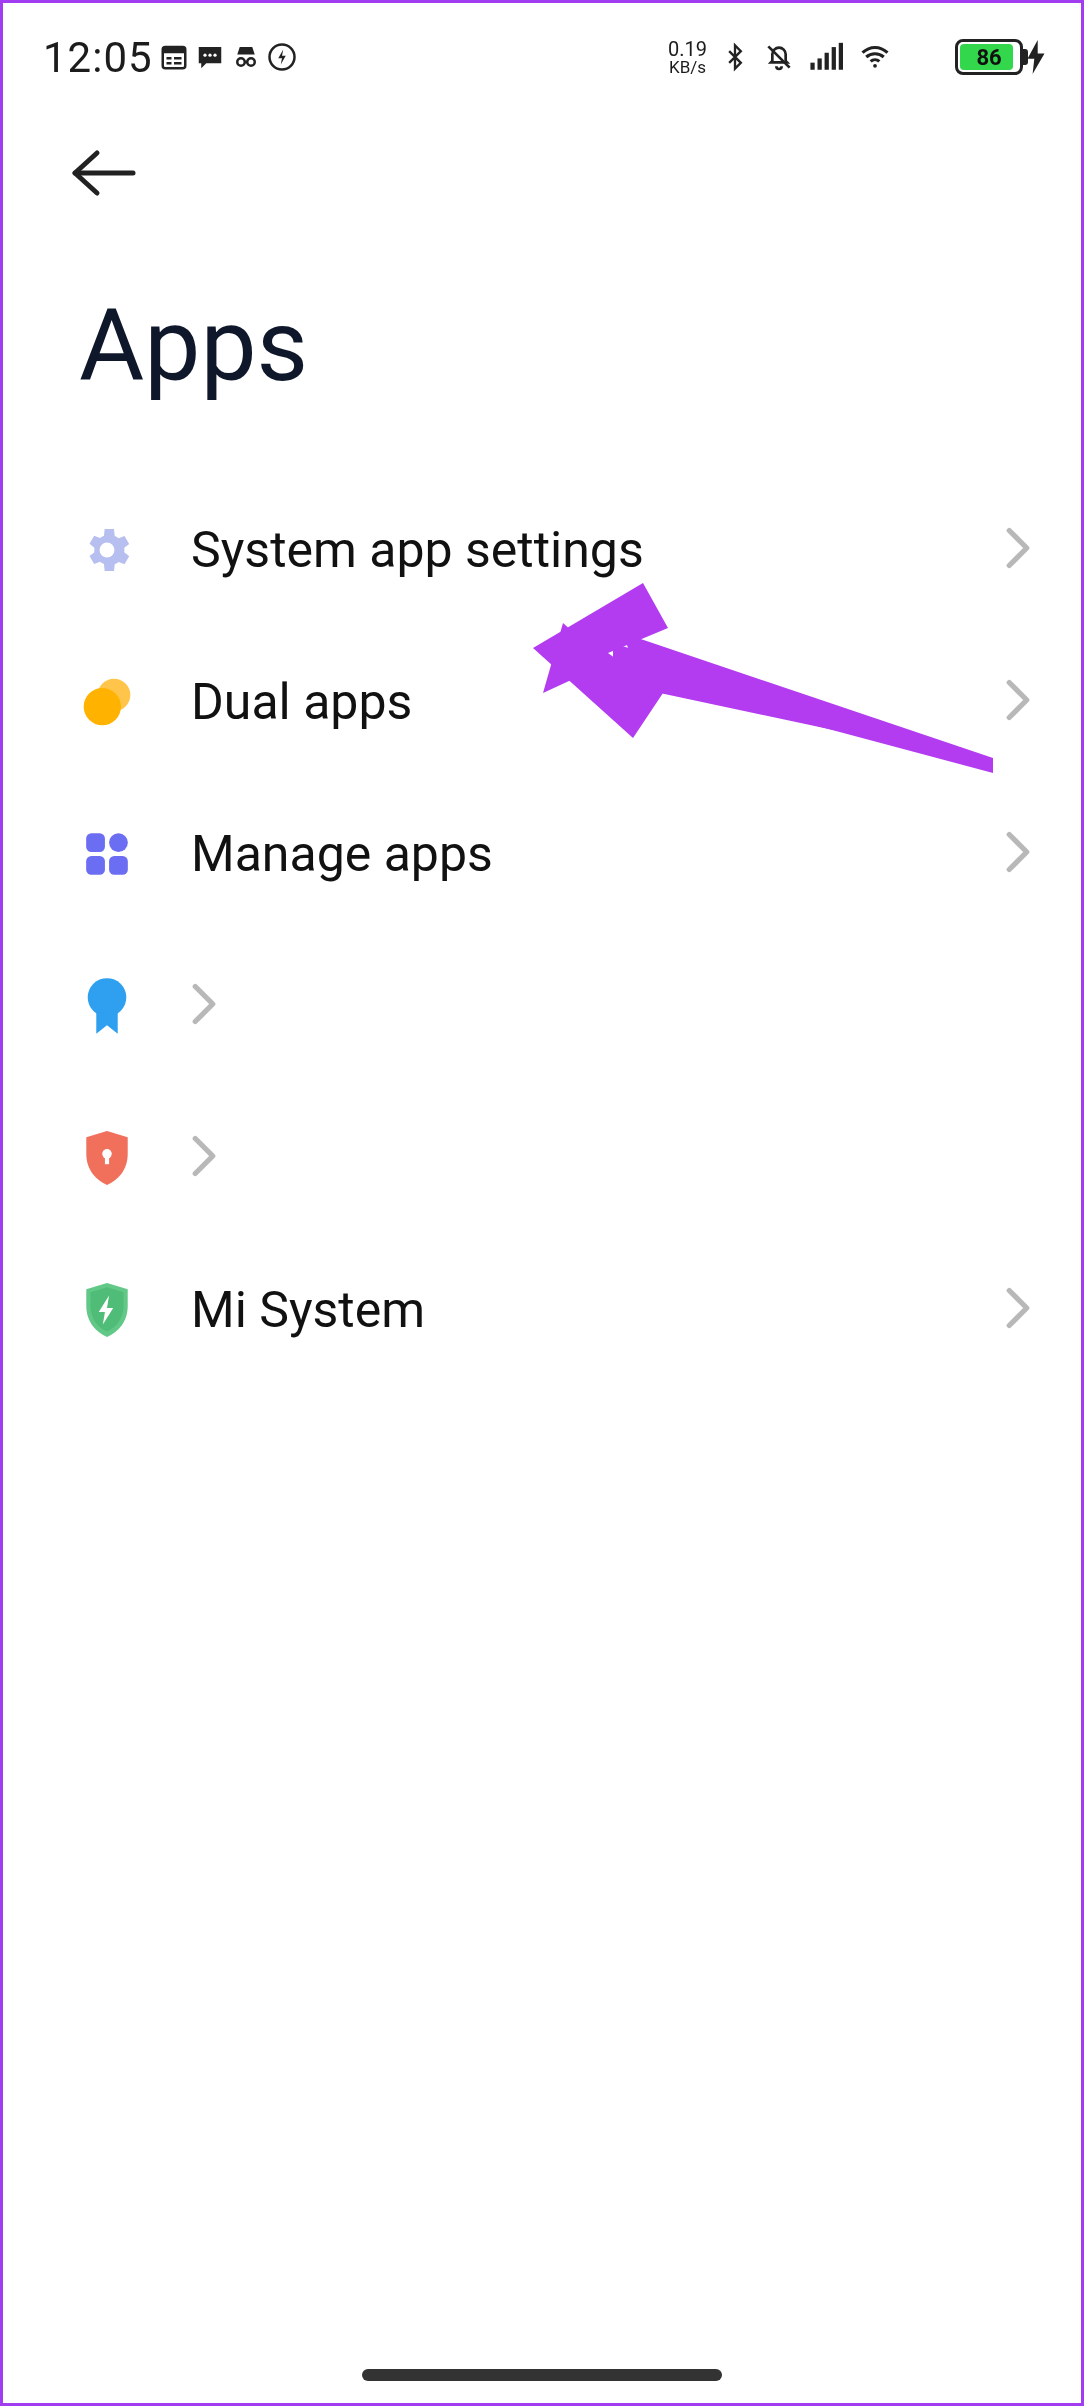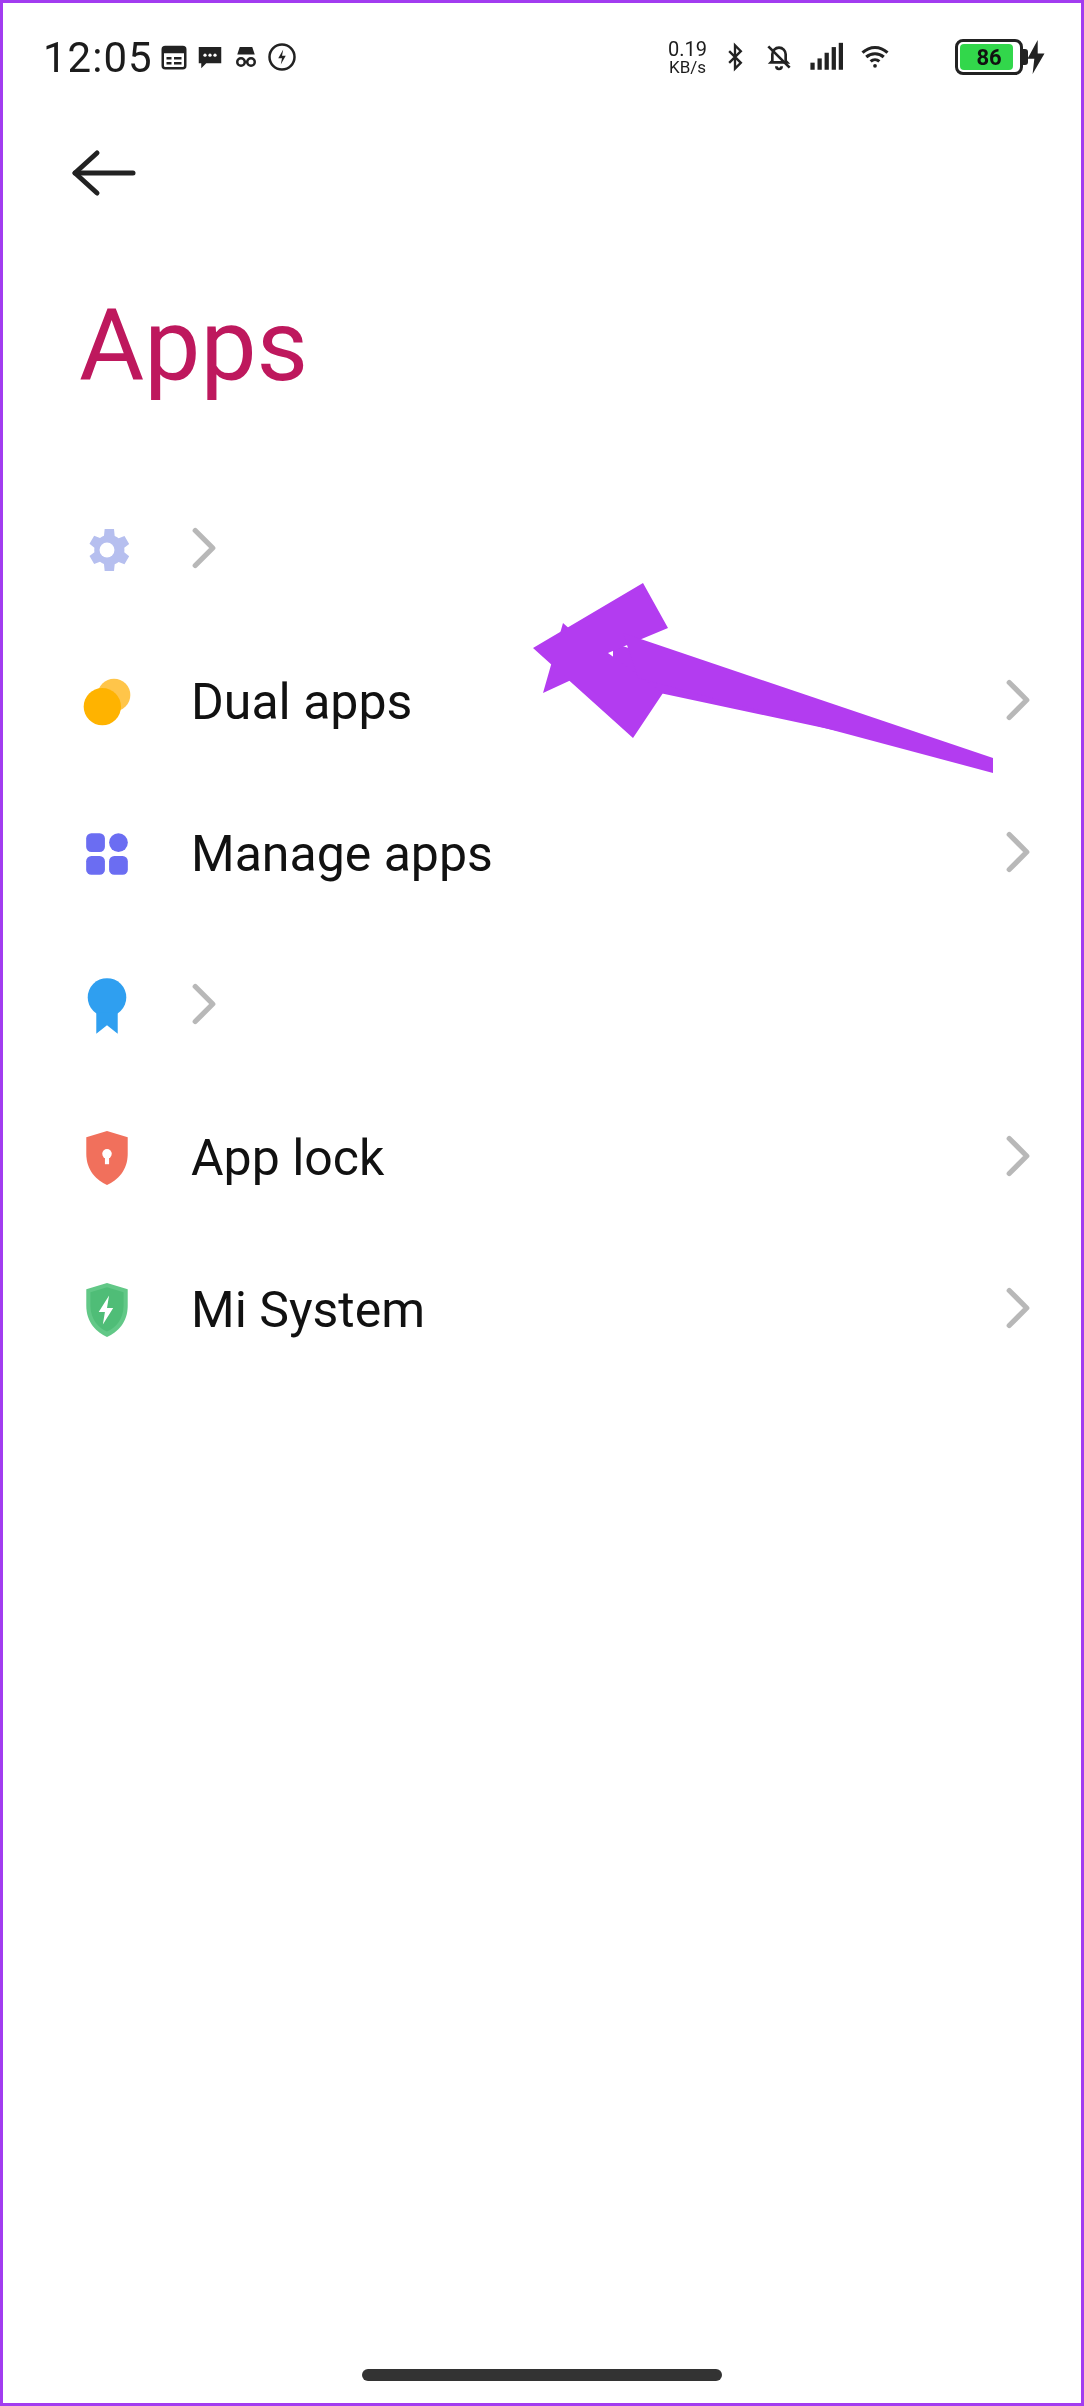--- a/index.html
+++ b/index.html
@@ -75,21 +75,21 @@
     padding: 50px 0 0 64px;
   }
   .back-btn {
     display:inline-flex;
   }
 
   
   .page-title {
     font-size: 100px;
     font-weight: 400;
-    color: #be185d;
+    color: #0f172a;
     padding: 80px 0 70px 76px;
     letter-spacing: 0;
   }
 
   
   .list { }
   .list-item {
     display:flex;
     align-items:center;
     padding: 44px 50px 44px 72px;
@@ -227,20 +227,21 @@
 
 <div class="list">
 
   <div class="list-item">
     <span class="li-icon">
       <svg width="56" height="56" viewBox="0 0 24 24" fill="#b6bfef">
         <path d="M19.4 13a7.5 7.5 0 000-2l2.1-1.6-2-3.4-2.5 1a7.4 7.4 0 00-1.7-1L15 3h-4l-.3 2.9a7.4 7.4 0 00-1.7 1l-2.5-1-2 3.4L6.6 11a7.5 7.5 0 000 2l-2.1 1.6 2 3.4 2.5-1a7.4 7.4 0 001.7 1L11 21h4l.3-2.9a7.4 7.4 0 001.7-1l2.5 1 2-3.4L19.4 13z"></path>
         <circle cx="12" cy="12" r="3.2" fill="#fff"></circle>
       </svg>
     </span>
+    <span class="li-label">System app settings</span>
     <span class="li-chevron">
       <svg width="26" height="42" viewBox="0 0 14 24" fill="none" stroke="currentColor" stroke-width="3" stroke-linecap="round" stroke-linejoin="round">
           <polyline points="2,2 12,12 2,22"></polyline>
         </svg>
     </span>
   </div>
 
   <div class="list-item">
     <span class="li-icon">
       <svg width="56" height="56" viewBox="0 0 24 24">
@@ -288,21 +289,20 @@
   </div>
 
   <div class="list-item">
     <span class="li-icon">
       <svg width="50" height="58" viewBox="0 0 24 28" fill="#f1705c">
         <path d="M12 1l10 3v8c0 8-5 13-10 15C7 25 2 20 2 12V4z"></path>
         <circle cx="12" cy="12" r="2.3" fill="#fff"></circle>
         <rect x="11" y="13" width="2" height="4" fill="#fff"></rect>
       </svg>
     </span>
-    <span class="li-label">App lock</span>
     <span class="li-chevron">
       <svg width="26" height="42" viewBox="0 0 14 24" fill="none" stroke="currentColor" stroke-width="3" stroke-linecap="round" stroke-linejoin="round">
           <polyline points="2,2 12,12 2,22"></polyline>
         </svg>
     </span>
   </div>
 
   <div class="list-item">
     <span class="li-icon">
       <svg width="50" height="58" viewBox="0 0 24 28">

